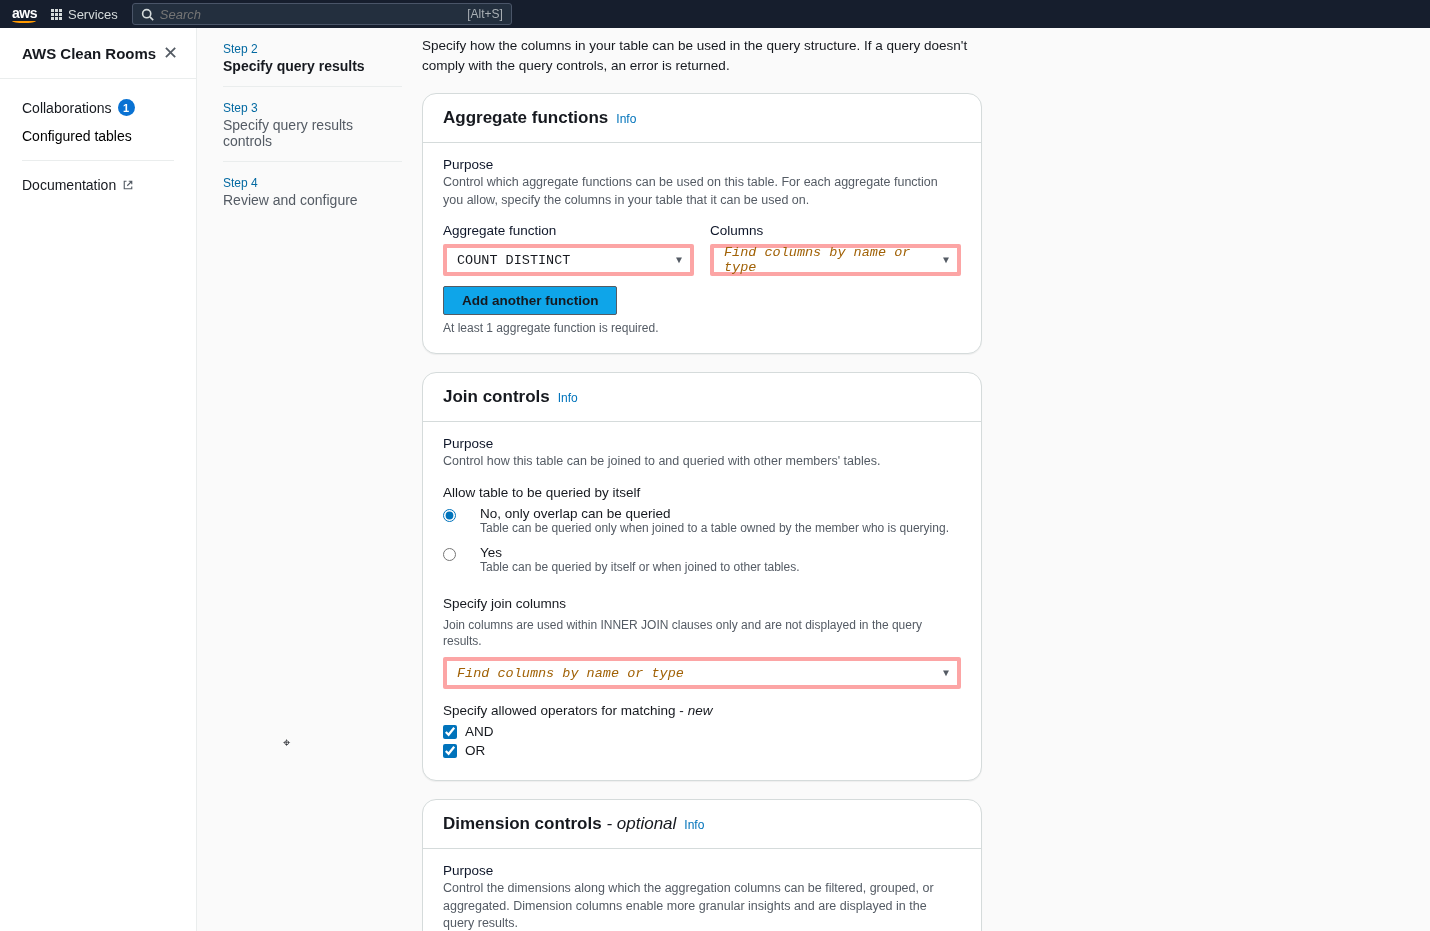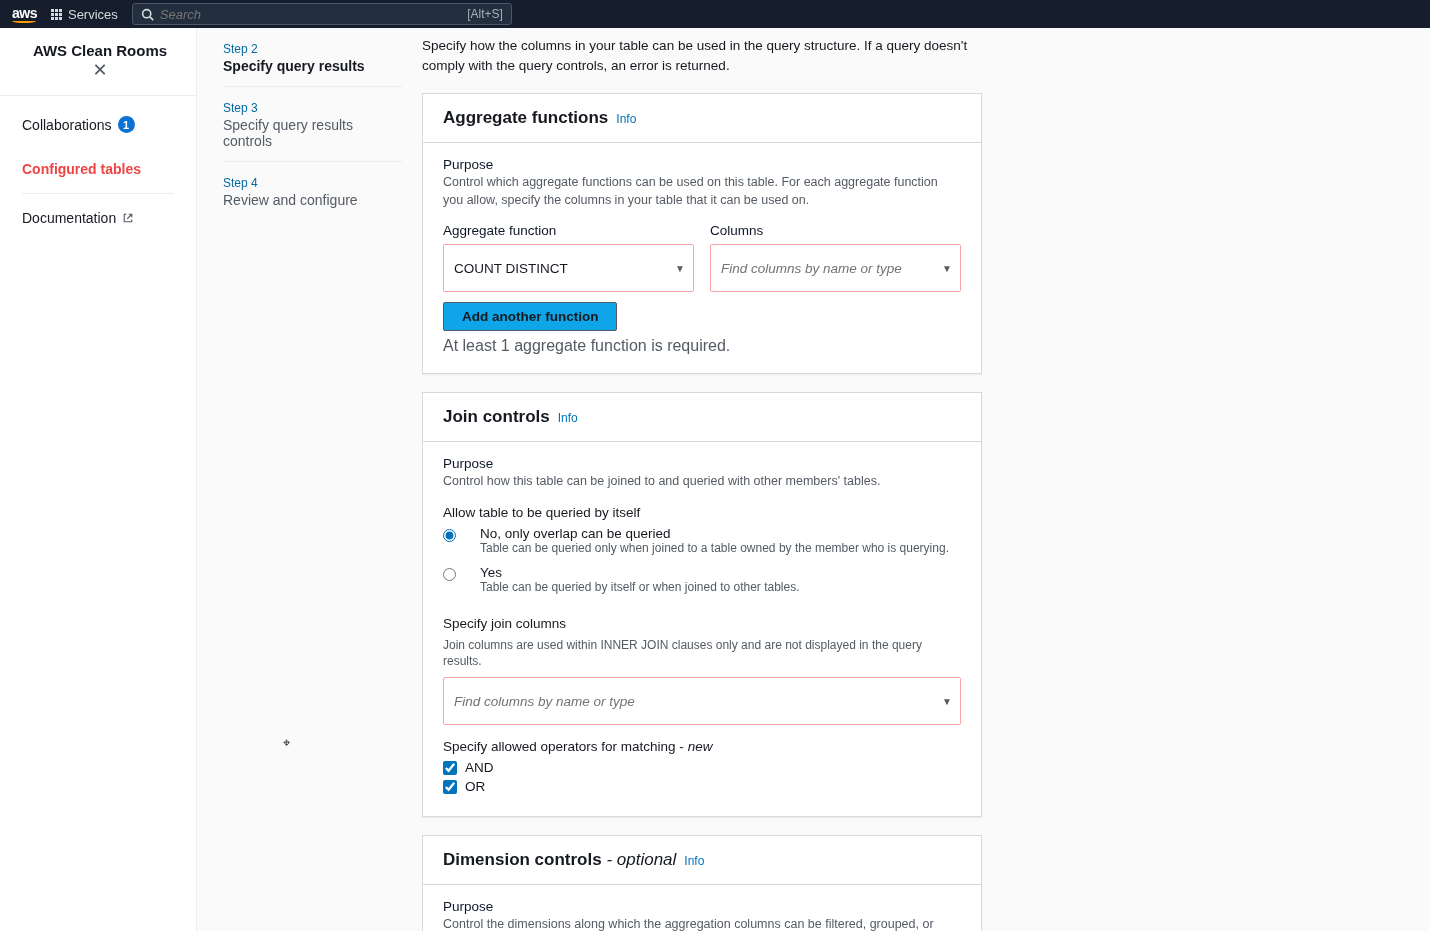--- a/index.html
+++ b/index.html
@@ -12,60 +12,60 @@
 .services-btn { display: flex; align-items: center; gap: 6px; color: #d5dbdb; font-size: 13px; cursor: pointer; justify-content: flex-end; }
 .grid-icon { display: grid; grid-template-columns: repeat(3,3px); grid-template-rows: repeat(3,3px); gap: 1px; }
 .grid-icon span { background: #d5dbdb; }
 .search-wrap { flex: 0 0 380px; display: flex; align-items: center; background: #232f3e; border: 1px solid #4a5568; border-radius: 3px; height: 22px; padding: 0 8px; gap: 6px; }
 .search-wrap input { background: transparent; border: none; outline: none; color: #d5dbdb; font-style: italic; font-size: 13px; flex: 1; }
 .search-wrap .shortcut { color: #a9b0b5; font-size: 12px; }
 
 
 .app { display: flex; height: calc(931px - 28px); }
 .sidebar { width: 197px; background: #fff; border-right: 1px solid #eaeded; flex-shrink: 0; }
-.sidebar-header { display: flex; justify-content: space-between; align-items: center; padding: 14px 18px 14px 22px; border-bottom: 1px solid #eaeded; flex-direction: column; }
+.sidebar-header { display: flex; justify-content: space-between; align-items: center; padding: 14px 18px 14px 22px; border-bottom: 1px solid #eaeded; }
 .sidebar-header h2 { font-size: 15px; font-weight: 700; }
 .close-x { font-size: 18px; color: #545b64; cursor: pointer; font-weight: 300; }
 .sidebar-nav { padding: 14px 0; }
 .sidebar-nav .item { display: flex; align-items: center; gap: 6px; padding: 6px 22px; font-size: 14px; cursor: pointer; }
-.sidebar-nav .item.active { color: #ef4444; font-weight: 700; margin-top: 16px; }
+.sidebar-nav .item.active { color: #000000; font-weight: 400; }
 .badge { background: #0972d3; color: #fff; border-radius: 50%; width: 17px; height: 17px; display: inline-flex; align-items: center; justify-content: center; font-size: 11px; font-weight: 700; }
 .sidebar-divider { border-top: 1px solid #eaeded; margin: 10px 22px; }
 .ext-icon { width: 12px; height: 12px; }
 
 .steps-col { width: 225px; background: #fafafa; padding: 0 20px 20px 26px; flex-shrink: 0; }
 .step { padding: 14px 0 12px 0; border-bottom: 1px solid #eaeded; }
 .step:last-child { border-bottom: none; }
 .step-num { font-size: 12px; color: #0369a1; margin-bottom: 2px; }
 .step-title { font-size: 14px; color: #545b64; }
 .step.current .step-title { color: #16191f; font-weight: 700; }
 
 .main { flex: 1; padding: 0 0 40px 0; overflow-y: auto; background: #fafafa; }
 .main-inner { max-width: 560px; margin-left: 0; padding: 0 0 0 0; }
 .intro { padding: 8px 0 18px 0; font-size: 13.5px; color: #16191f; line-height: 1.45; }
 
-.panel { background: #fff; border: 1px solid #d5dbdb; border-radius: 0; margin-bottom: 18px; box-shadow: 0 1px 1px rgba(0,0,0,0.05); }
+.panel { background: #fff; border: 1px solid #d5dbdb; border-radius: 14px; margin-bottom: 18px; box-shadow: 0 1px 1px rgba(0,0,0,0.05); }
 .panel-header { padding: 14px 20px; border-bottom: 1px solid #d5dbdb; display: flex; align-items: baseline; gap: 8px; }
 .panel-header h3 { font-size: 17px; font-weight: 700; }
 .panel-header .opt { font-style: italic; font-weight: 400; }
 .info-link { color: #0073bb; font-size: 12px; font-weight: 400; cursor: pointer; }
 .panel-body { padding: 14px 20px 18px 20px; }
 
 .label { font-size: 13.5px; color: #0f172a; margin-bottom: 2px; }
 .desc { font-size: 12.5px; color: #545b64; line-height: 1.4; margin-bottom: 14px; }
 .field-row { display: flex; gap: 16px; margin-bottom: 10px; }
 .field { flex: 1; }
 .field .label { margin-bottom: 6px; }
 
-.select { border: 1px solid #fca5a5; border-radius: 2px; height: 48px; display: flex; align-items: center; justify-content: space-between; padding: 0 8px 0 10px; font-size: 13.5px; cursor: pointer; background: #fff; }
+.select { border: 4px solid #fca5a5; border-radius: 2px; height: 32px; display: flex; align-items: center; justify-content: space-between; padding: 0 8px 0 10px; font-size: 13.5px; cursor: pointer; background: #fff; font-family: Liberation Mono, monospace; }
 .select .caret { color: #545b64; font-size: 10px; }
-.select.placeholder .val { color: #737373; font-style: italic; }
+.select.placeholder .val { color: #a16207; font-style: italic; }
 
 .btn { border: 1px solid #545b64; background: #0ea5e9; border-radius: 2px; padding: 6px 18px; font-size: 13.5px; color: #16191f; cursor: pointer; font-weight: 600; }
-.hint { font-size: 16px; color: #545b64; margin-top: 6px; }
+.hint { font-size: 12px; color: #545b64; margin-top: 6px; }
 
 .sublabel { font-size: 13.5px; margin-bottom: 6px; margin-top: 14px; }
 .subdesc { font-size: 12px; color: #545b64; margin-bottom: 8px; line-height: 1.35; }
 
 .radio-row { display: flex; align-items: flex-start; gap: 24px; margin-bottom: 2px; }
 .radio-row input[type=radio] { margin-top: 3px; accent-color: #0073bb; }
 .radio-body { }
 .radio-label { font-size: 13.5px; }
 .radio-desc { font-size: 12px; color: #545b64; margin-bottom: 8px; }
 

